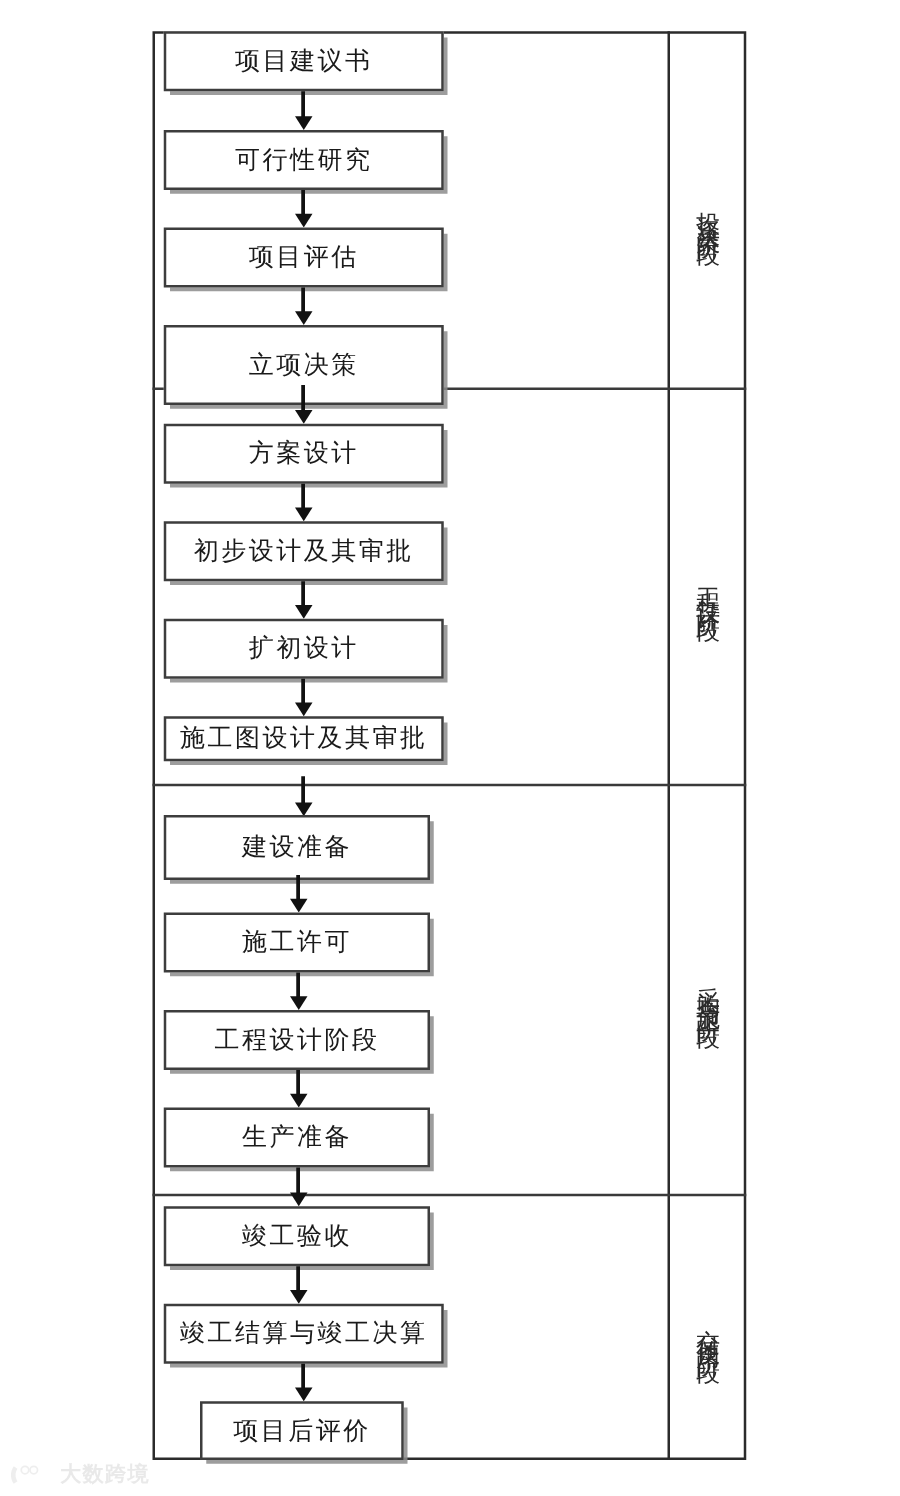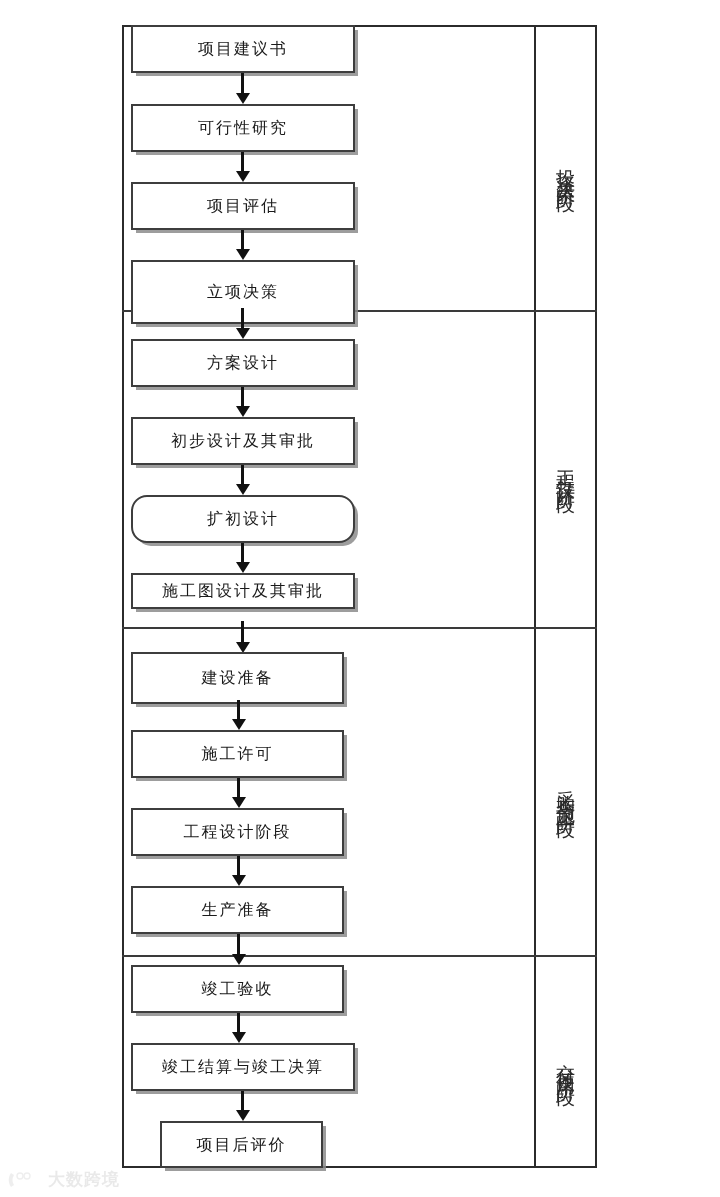--- a/index.html
+++ b/index.html
@@ -43,21 +43,21 @@
     box-sizing: border-box;
     border: 2px solid #3d3d3d;
     background: #ffffff;
     box-shadow: 4px 4px 0 -1px rgba(140,140,140,0.85);
     display: flex;
     align-items: center;
     justify-content: center;
     text-align: center;
   }
   .node-label {
-    font-size: 16px;
+    font-size: 20px;
     color: #1a1a1a;
     letter-spacing: 2px;
     line-height: 1;
     white-space: nowrap;
   }
 
   
   .arrow {
     position: absolute;
     width: 3px;
@@ -168,21 +168,21 @@
   <div class="node" style="left:131px; top:339px; width:224px; height:48px;">
     <span class="node-label">方案设计</span>
   </div>
   <div class="arrow" style="left:241px; top:387px; height:21px;"></div>
 
   <div class="node" style="left:131px; top:417px; width:224px; height:48px;">
     <span class="node-label">初步设计及其审批</span>
   </div>
   <div class="arrow" style="left:241px; top:465px; height:21px;"></div>
 
-  <div class="node" style="left:131px; top:495px; width:224px; height:48px;border-radius:16px;">
+  <div class="node" style="left:131px; top:495px; width:224px; height:48px;">
     <span class="node-label">扩初设计</span>
   </div>
   <div class="arrow" style="left:241px; top:543px; height:21px;"></div>
 
   <div class="node" style="left:131px; top:573px; width:224px; height:36px;">
     <span class="node-label">施工图设计及其审批</span>
   </div>
   <div class="arrow" style="left:241px; top:621px; height:23px;"></div>
 
   <div class="node" style="left:131px; top:652px; width:213px; height:52px;">

